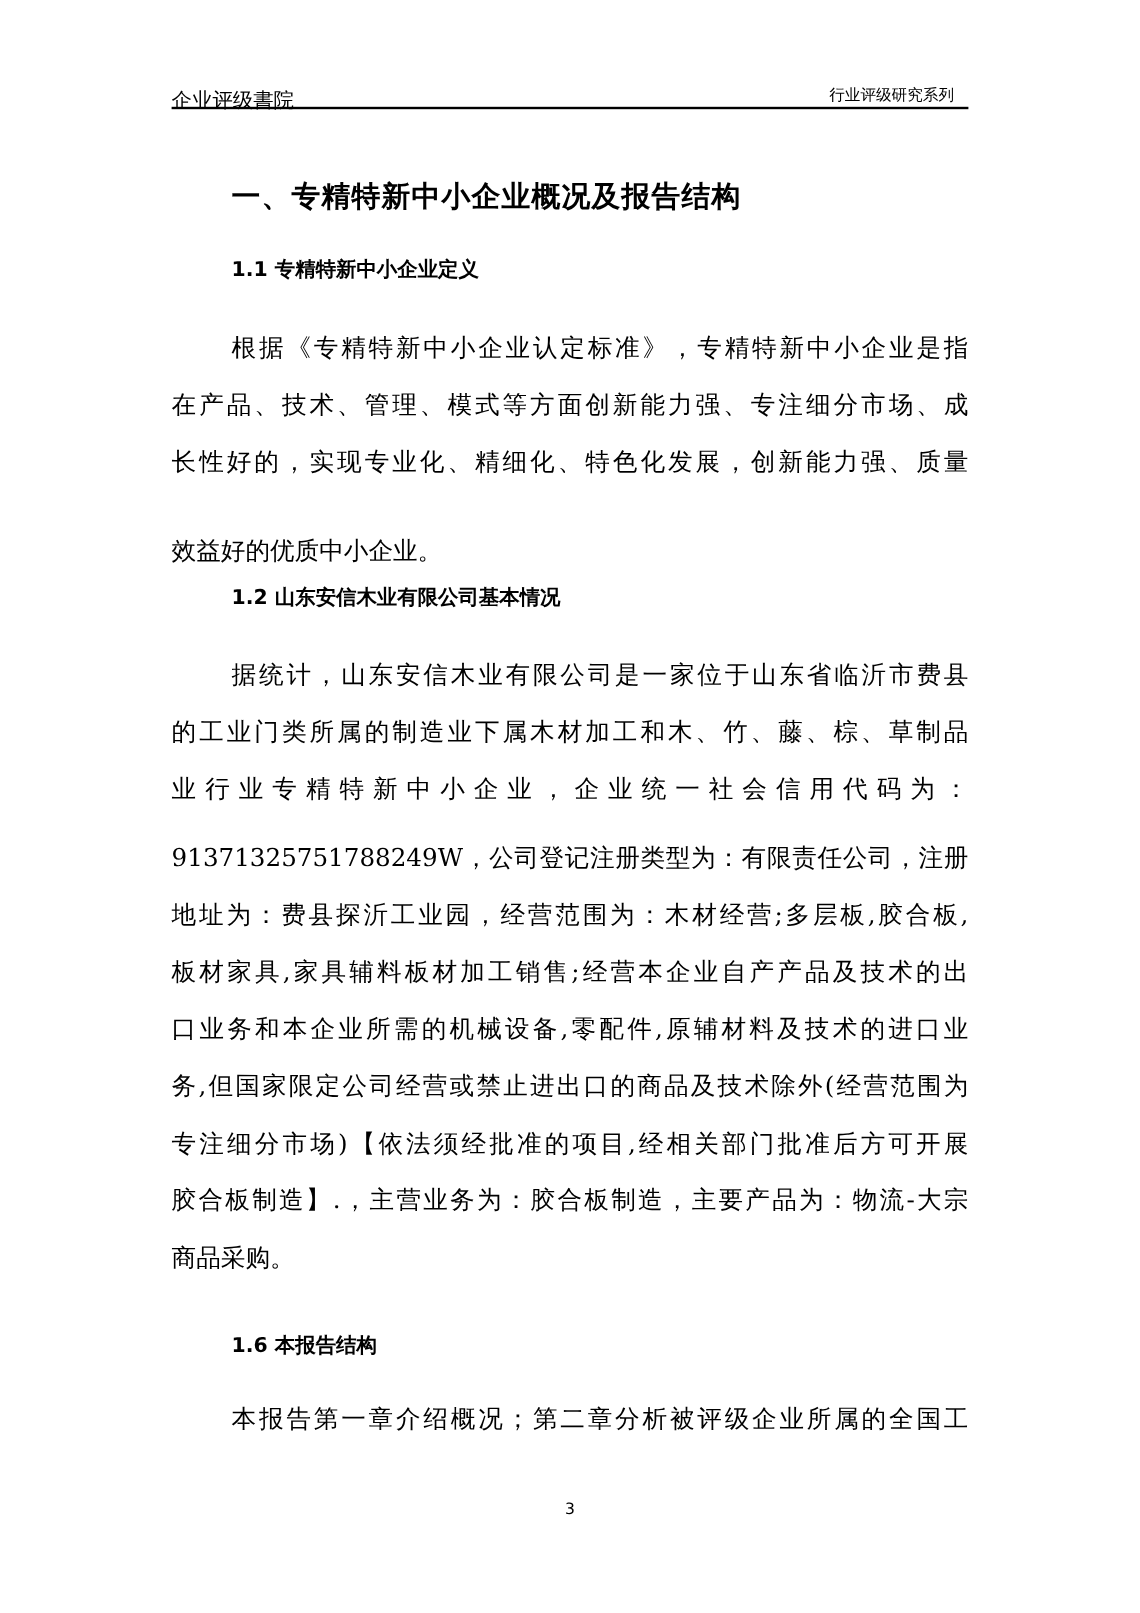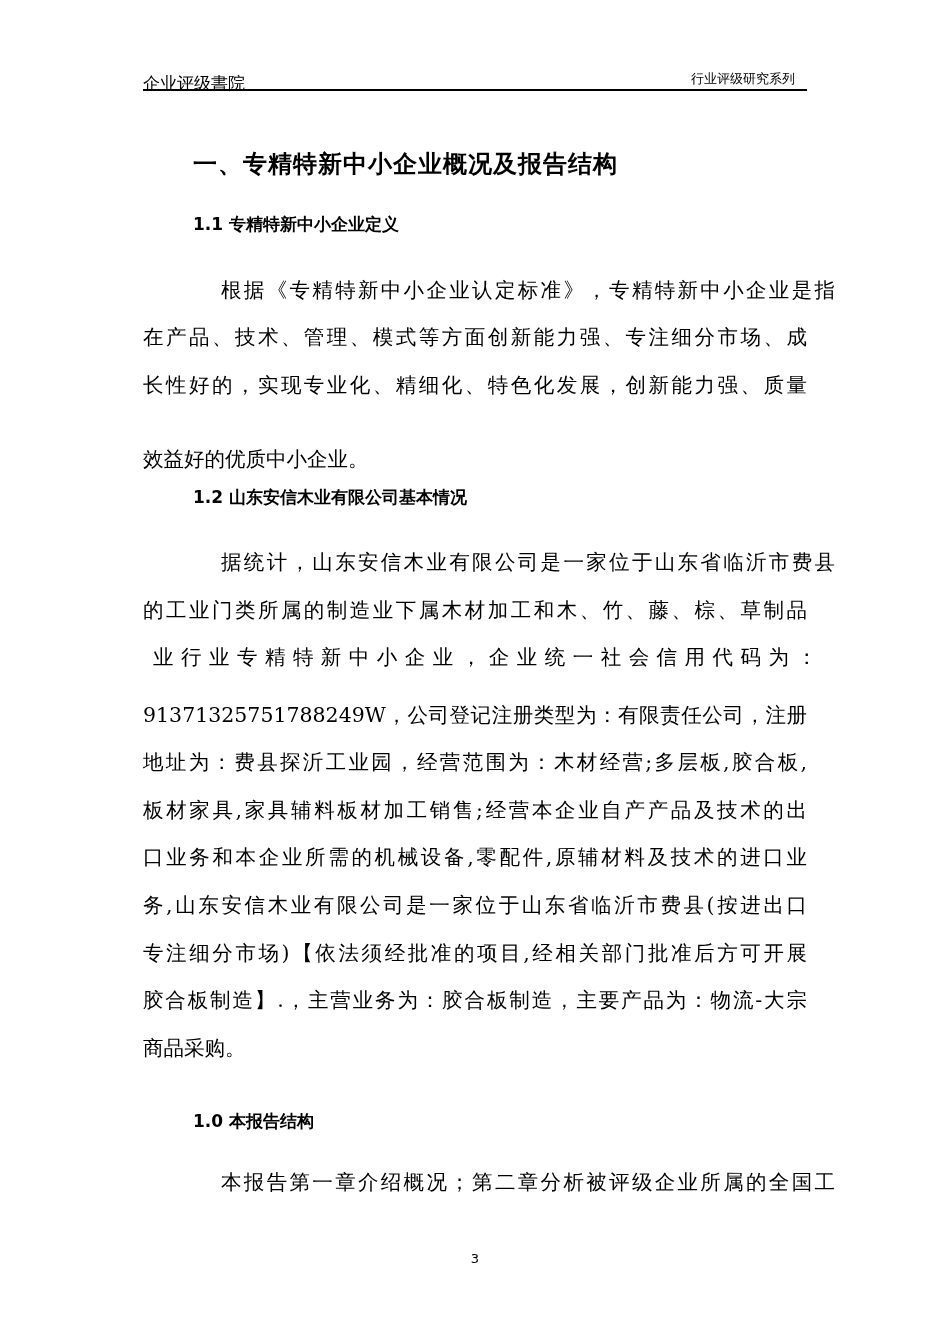--- a/index.html
+++ b/index.html
@@ -8,21 +8,21 @@
     .header { position: absolute; left: 143px; top: 68px; width: 664px; height: 22px; }
     .header .left { position: absolute; left: 0; top: 4px; font-family: "DejaVu Sans", "Liberation Sans", sans-serif; font-size: 17px; }
     .header .right { position: absolute; right: 12px; top: 2px; font-family: "DejaVu Sans", "Liberation Sans", sans-serif; font-size: 13px; }
     .header-rule { position: absolute; left: 143px; top: 89px; width: 664px; height: 2px; background: #000; }
     .h1 { position: absolute; left: 193px; top: 148px; font-family: "DejaVu Sans", "Liberation Sans", sans-serif;
           font-size: 24px; font-weight: bold; letter-spacing: 1px; white-space: nowrap; }
     .h2 { position: absolute; left: 193px; font-family: "DejaVu Sans", "Liberation Sans", sans-serif;
           font-size: 17px; font-weight: bold; white-space: nowrap; }
     .line { position: absolute; left: 143px; width: 664px; font-size: 20.5px; line-height: 24px;
             white-space: nowrap; text-align: justify; text-align-last: justify; }
-    .line.first { left: 193px; width: 614px; margin-left: 28px; }
+    .line.first { left: 193px; width: 614px; }
     .line.last { text-align-last: left; }
     .page-num { position: absolute; left: 0; width: 950px; top: 1251px; text-align: center;
                 font-family: "DejaVu Sans", "Liberation Sans", sans-serif; font-size: 13px; }
   </style>
 </head>
 <body>
 
 <div class="header">
   <span class="left">企业评级書院</span>
   <span class="right">行业评级研究系列</span>
@@ -33,26 +33,26 @@
 
 <div class="h2" style="top:213px;">1.1 专精特新中小企业定义</div>
 <div class="line first" style="top:278px;">根据《专精特新中小企业认定标准》，专精特新中小企业是指</div>
 <div class="line" style="top:325px;">在产品、技术、管理、模式等方面创新能力强、专注细分市场、成</div>
 <div class="line" style="top:373px;">长性好的，实现专业化、精细化、特色化发展，创新能力强、质量</div>
 <div class="line last" style="top:421px;margin-top:26px;">效益好的优质中小企业。</div>
 
 <div class="h2" style="top:486px;">1.2 山东安信木业有限公司基本情况</div>
 <div class="line first" style="top:550px;">据统计，山东安信木业有限公司是一家位于山东省临沂市费县</div>
 <div class="line" style="top:598px;">的工业门类所属的制造业下属木材加工和木、竹、藤、棕、草制品</div>
-<div class="line" style="top:645px;margin-left:10px;">业行业专精特新中小企业，企业统一社会信用代码为：</div>
+<div class="line" style="top:645px;">业行业专精特新中小企业，企业统一社会信用代码为：</div>
 <div class="line" style="top:703px;">91371325751788249W，公司登记注册类型为：有限责任公司，注册</div>
 <div class="line" style="top:750px;">地址为：费县探沂工业园，经营范围为：木材经营;多层板,胶合板,</div>
 <div class="line" style="top:798px;">板材家具,家具辅料板材加工销售;经营本企业自产产品及技术的出</div>
 <div class="line" style="top:845px;">口业务和本企业所需的机械设备,零配件,原辅材料及技术的进口业</div>
-<div class="line" style="top:893px;">务,山东安信木业有限公司是一家位于山东省临沂市费县(按进出口</div>
+<div class="line" style="top:893px;">务,但国家限定公司经营或禁止进出口的商品及技术除外(经营范围为</div>
 <div class="line" style="top:941px;">专注细分市场)【依法须经批准的项目,经相关部门批准后方可开展</div>
 <div class="line" style="top:988px;">胶合板制造】.，主营业务为：胶合板制造，主要产品为：物流-大宗</div>
 <div class="line last" style="top:1036px;">商品采购。</div>
 
-<div class="h2" style="top:1110px;">1.0 本报告结构</div>
+<div class="h2" style="top:1110px;">1.6 本报告结构</div>
 <div class="line first" style="top:1170px;">本报告第一章介绍概况；第二章分析被评级企业所属的全国工</div>
 
 <div class="page-num">3</div>
 
 </body></html>

